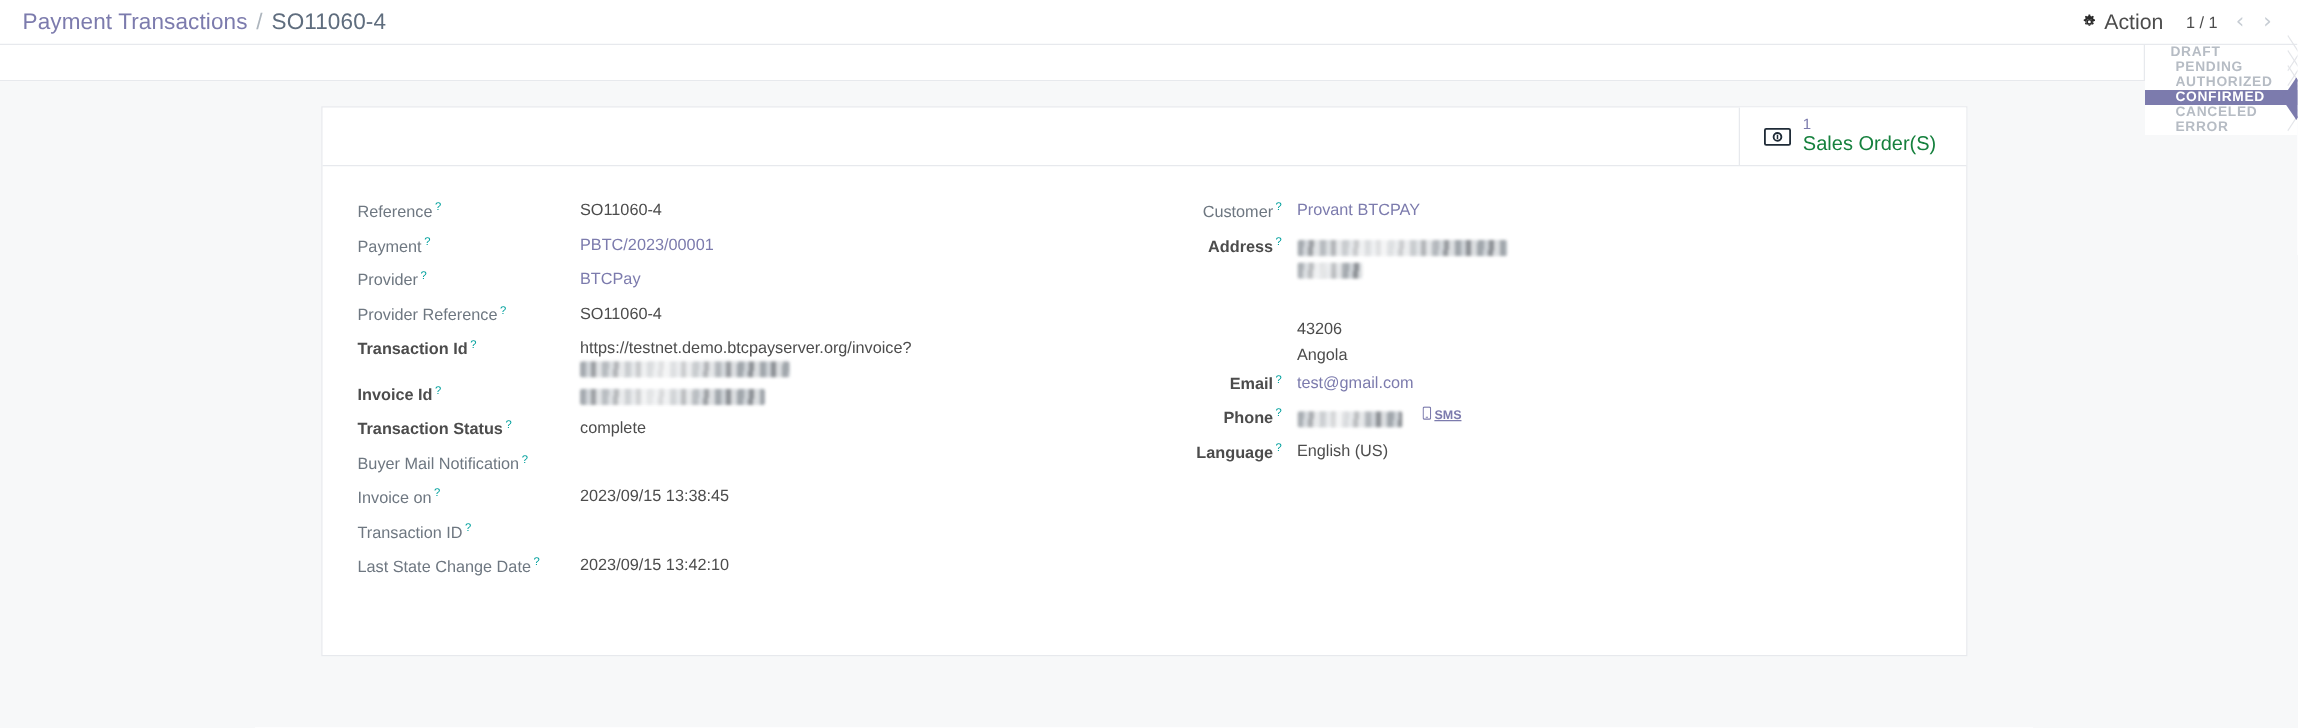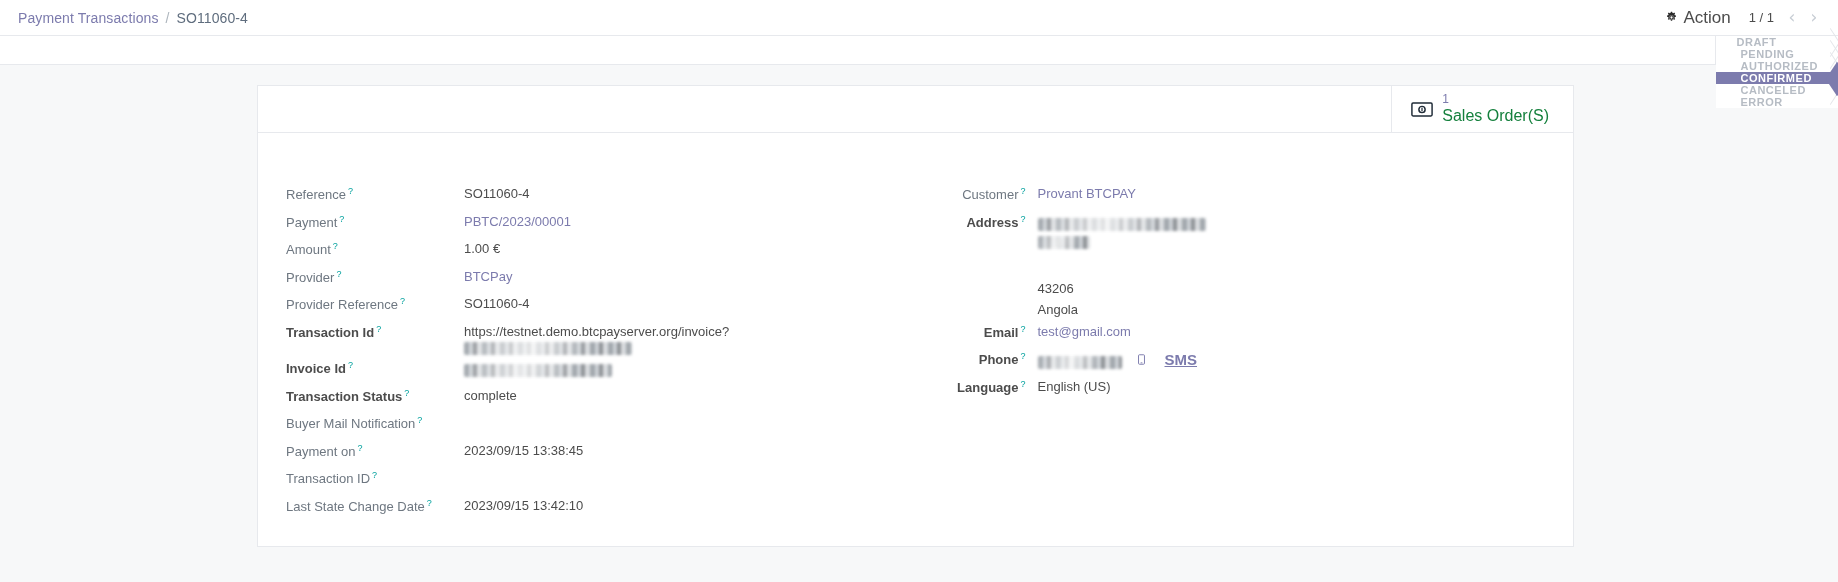--- a/index.html
+++ b/index.html
@@ -17,21 +17,21 @@
     height: 36px;
     background: #ffffff;
     border-bottom: 1px solid #e7e9ed;
     display: flex;
     align-items: center;
     padding: 0 14px 0 18px;
   }
   .breadcrumb {
     display: flex;
     align-items: baseline;
-    font-size: 14px;
+    font-size: 18px;
     letter-spacing: .1px;
   }
   .bc-root {
     color: #7c7bad;
     font-weight: 400;
     cursor: pointer;
   }
   .bc-sep {
     color: #adb5bd;
     margin: 0 7px;
@@ -190,21 +190,20 @@
 
   
   .o-group-wrap {
     display: flex;
     padding: 22px 0 26px 0;
   }
   .o-group {
     width: 50%;
     padding-left: 28px;
     padding-right: 18px;
-    margin-top: 26px;
   }
   .o-group.right { padding-left: 10px; }
 
   .o-field-row {
     display: flex;
     align-items: flex-start;
     min-height: 27.5px;
     margin-bottom: 0;
   }
   .o-label {
@@ -258,23 +257,23 @@
   }
   .redact.w1 { width: 168px; }
   .redact.w2 { width: 52px; }
   .redact.w3 { width: 148px; }
   .redact.w4 { width: 84px; }
   .redact.url { width: 168px; margin-top: 2px; }
 
   .sms-link {
     display: inline-flex;
     align-items: center;
-    gap: 20px;
+    gap: 3px;
     color: #7c7bad;
-    font-size: 15px;
+    font-size: 10px;
     font-weight: 700;
     margin-left: 16px;
     cursor: pointer;
     vertical-align: top;
     text-decoration: underline;
   }
   .phone-row-inner { display: flex; align-items: center; }
   .addr-line { font-size: 13px; color: #4c4c4c; line-height: 1.35; padding-top: 4px; }
   .spacer-line { height: 27px; }
 </style>
@@ -358,24 +357,20 @@
           <div class="o-field-row">
             <div class="o-label"><span>Reference</span><span class="tip">?</span></div>
             <div class="o-value plain">SO11060-4</div>
           </div>
 
           <div class="o-field-row">
             <div class="o-label"><span>Payment</span><span class="tip">?</span></div>
             <div class="o-value link">PBTC/2023/00001</div>
           </div>
 
-          <div class="o-field-row">
-            <div class="o-label"><span>Amount</span><span class="tip">?</span></div>
-            <div class="o-value plain">1.00 €</div>
-          </div>
 
           <div class="o-field-row">
             <div class="o-label"><span>Provider</span><span class="tip">?</span></div>
             <div class="o-value link">BTCPay</div>
           </div>
 
           <div class="o-field-row">
             <div class="o-label"><span>Provider Reference</span><span class="tip">?</span></div>
             <div class="o-value plain">SO11060-4</div>
           </div>
@@ -399,21 +394,21 @@
             <div class="o-label bold"><span>Transaction Status</span><span class="tip">?</span></div>
             <div class="o-value plain">complete</div>
           </div>
 
           <div class="o-field-row">
             <div class="o-label"><span>Buyer Mail Notification</span><span class="tip">?</span></div>
             <div class="o-value plain"></div>
           </div>
 
           <div class="o-field-row">
-            <div class="o-label"><span>Payment on</span><span class="tip">?</span></div>
+            <div class="o-label"><span>Invoice on</span><span class="tip">?</span></div>
             <div class="o-value plain">2023/09/15 13:38:45</div>
           </div>
 
           <div class="o-field-row">
             <div class="o-label"><span>Transaction ID</span><span class="tip">?</span></div>
             <div class="o-value plain"></div>
           </div>
 
           <div class="o-field-row">
             <div class="o-label"><span>Last State Change Date</span><span class="tip">?</span></div>

